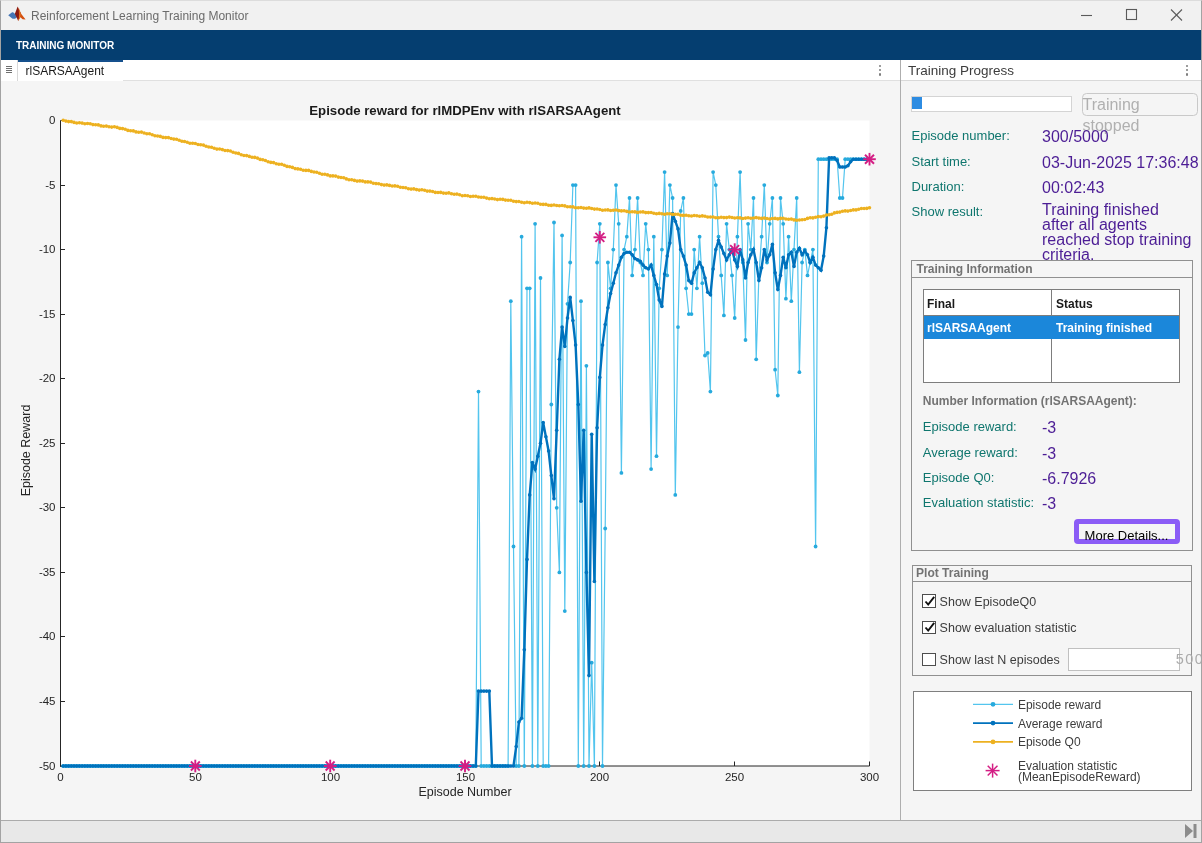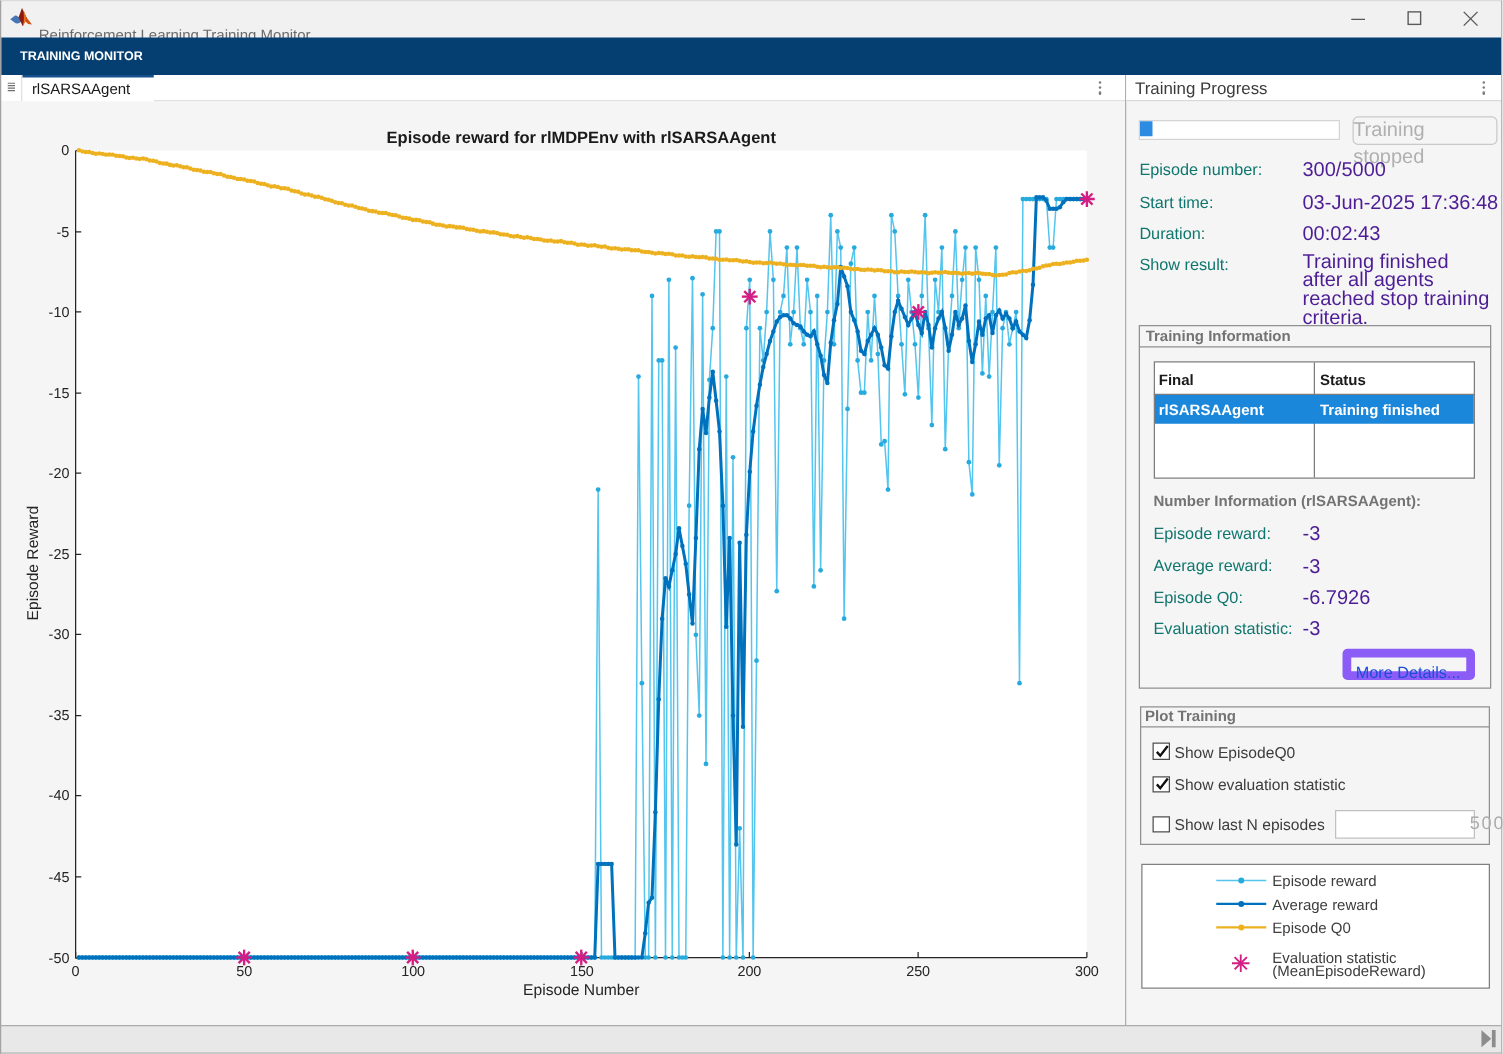--- a/index.html
+++ b/index.html
@@ -4,21 +4,21 @@
 <title>Reinforcement Learning Training Monitor</title>
 <style>
   html,body{margin:0;padding:0;}
   body{width:1202px;height:843px;position:relative;overflow:hidden;
        font-family:"Liberation Sans", sans-serif;background:#f5f5f5;}
   .abs{position:absolute;}
   #frame{position:absolute;left:0;top:0;width:1202px;height:843px;
          box-sizing:border-box;border:1px solid #a3a3a3;border-top:1px solid #dcdcdc;z-index:50;pointer-events:none;}
   
   #titlebar{left:1px;top:0;width:1200px;height:30px;background:#f1f1f1;}
-  #titletext{left:31px;top:8.5px;font-size:12px;color:#6b6b6b;margin-top:12px;}
+  #titletext{left:31px;top:8.5px;font-size:12px;color:#6b6b6b;}
   
   #ribbon{left:1px;top:30px;width:1200px;height:29.5px;background:#053e70;}
   #ribbontext{left:16px;top:39.5px;font-size:10px;font-weight:bold;color:#fff;}
   
   #docrow{left:1px;top:59.5px;width:899px;height:21.5px;background:#fff;border-bottom:1px solid #e0e0e0;box-sizing:border-box;}
   #griphold{left:1px;top:59.5px;width:15.5px;height:21px;background:#fff;border-right:1px solid #d8d8d8;}
   #tab{left:17.5px;top:59.5px;width:105.5px;height:21.5px;background:#fff;border-top:2.5px solid #15508d;box-sizing:border-box;}
   #tabtext{left:25.5px;top:63.5px;font-size:12px;color:#1a1a1a;}
   
   #rpanel{left:901px;top:59.5px;width:300px;height:759.5px;background:#f5f5f5;}
@@ -40,22 +40,22 @@
   .panel{box-sizing:border-box;border:1px solid #909090;}
   .ptitle{font-size:12px;font-weight:bold;color:#737373;}
   
   #tbl{left:922.5px;top:289px;width:257.5px;height:93.5px;background:#fff;border:1px solid #7d7d7d;box-sizing:border-box;}
   #tblhead{left:922.5px;top:289px;width:257.5px;height:26.5px;border-bottom:1px solid #7d7d7d;box-sizing:border-box;}
   #tbldiv{left:1051px;top:289.5px;width:1px;height:92.5px;background:#7d7d7d;}
   #tblsel{left:923.5px;top:315.5px;width:255.5px;height:23px;background:#1b87da;}
   .th{font-size:12px;font-weight:bold;color:#1a1a1a;}
   .tsel{font-size:12px;font-weight:bold;color:#fff;}
   
-  .btn{box-sizing:border-box;border:7px solid #8b5cf6;border-radius:4px;background:#f5f5f5;
-       color:#1d4ed8;font-size:13px;text-align:center;}
+  .btn{box-sizing:border-box;border:5px solid #8b5cf6;border-radius:4px;background:#f5f5f5;
+       color:#000000;font-size:13px;text-align:center;}
   
   .cb{width:13.5px;height:13.5px;box-sizing:border-box;border:1.4px solid #4d4d4d;background:#fff;}
   
   #legend{left:912.5px;top:690.5px;width:279.5px;height:100px;background:#fff;border:1px solid #7f7f7f;box-sizing:border-box;}
   .legtext{font-size:12px;color:#3d3d3d;}
   
   #statusbar{left:1px;top:819.5px;width:1200px;height:22.5px;background:#e8e8e8;border-top:1px solid #ababab;box-sizing:border-box;}
   
   .winbtn{color:#5a5a5a;}
 </style>

